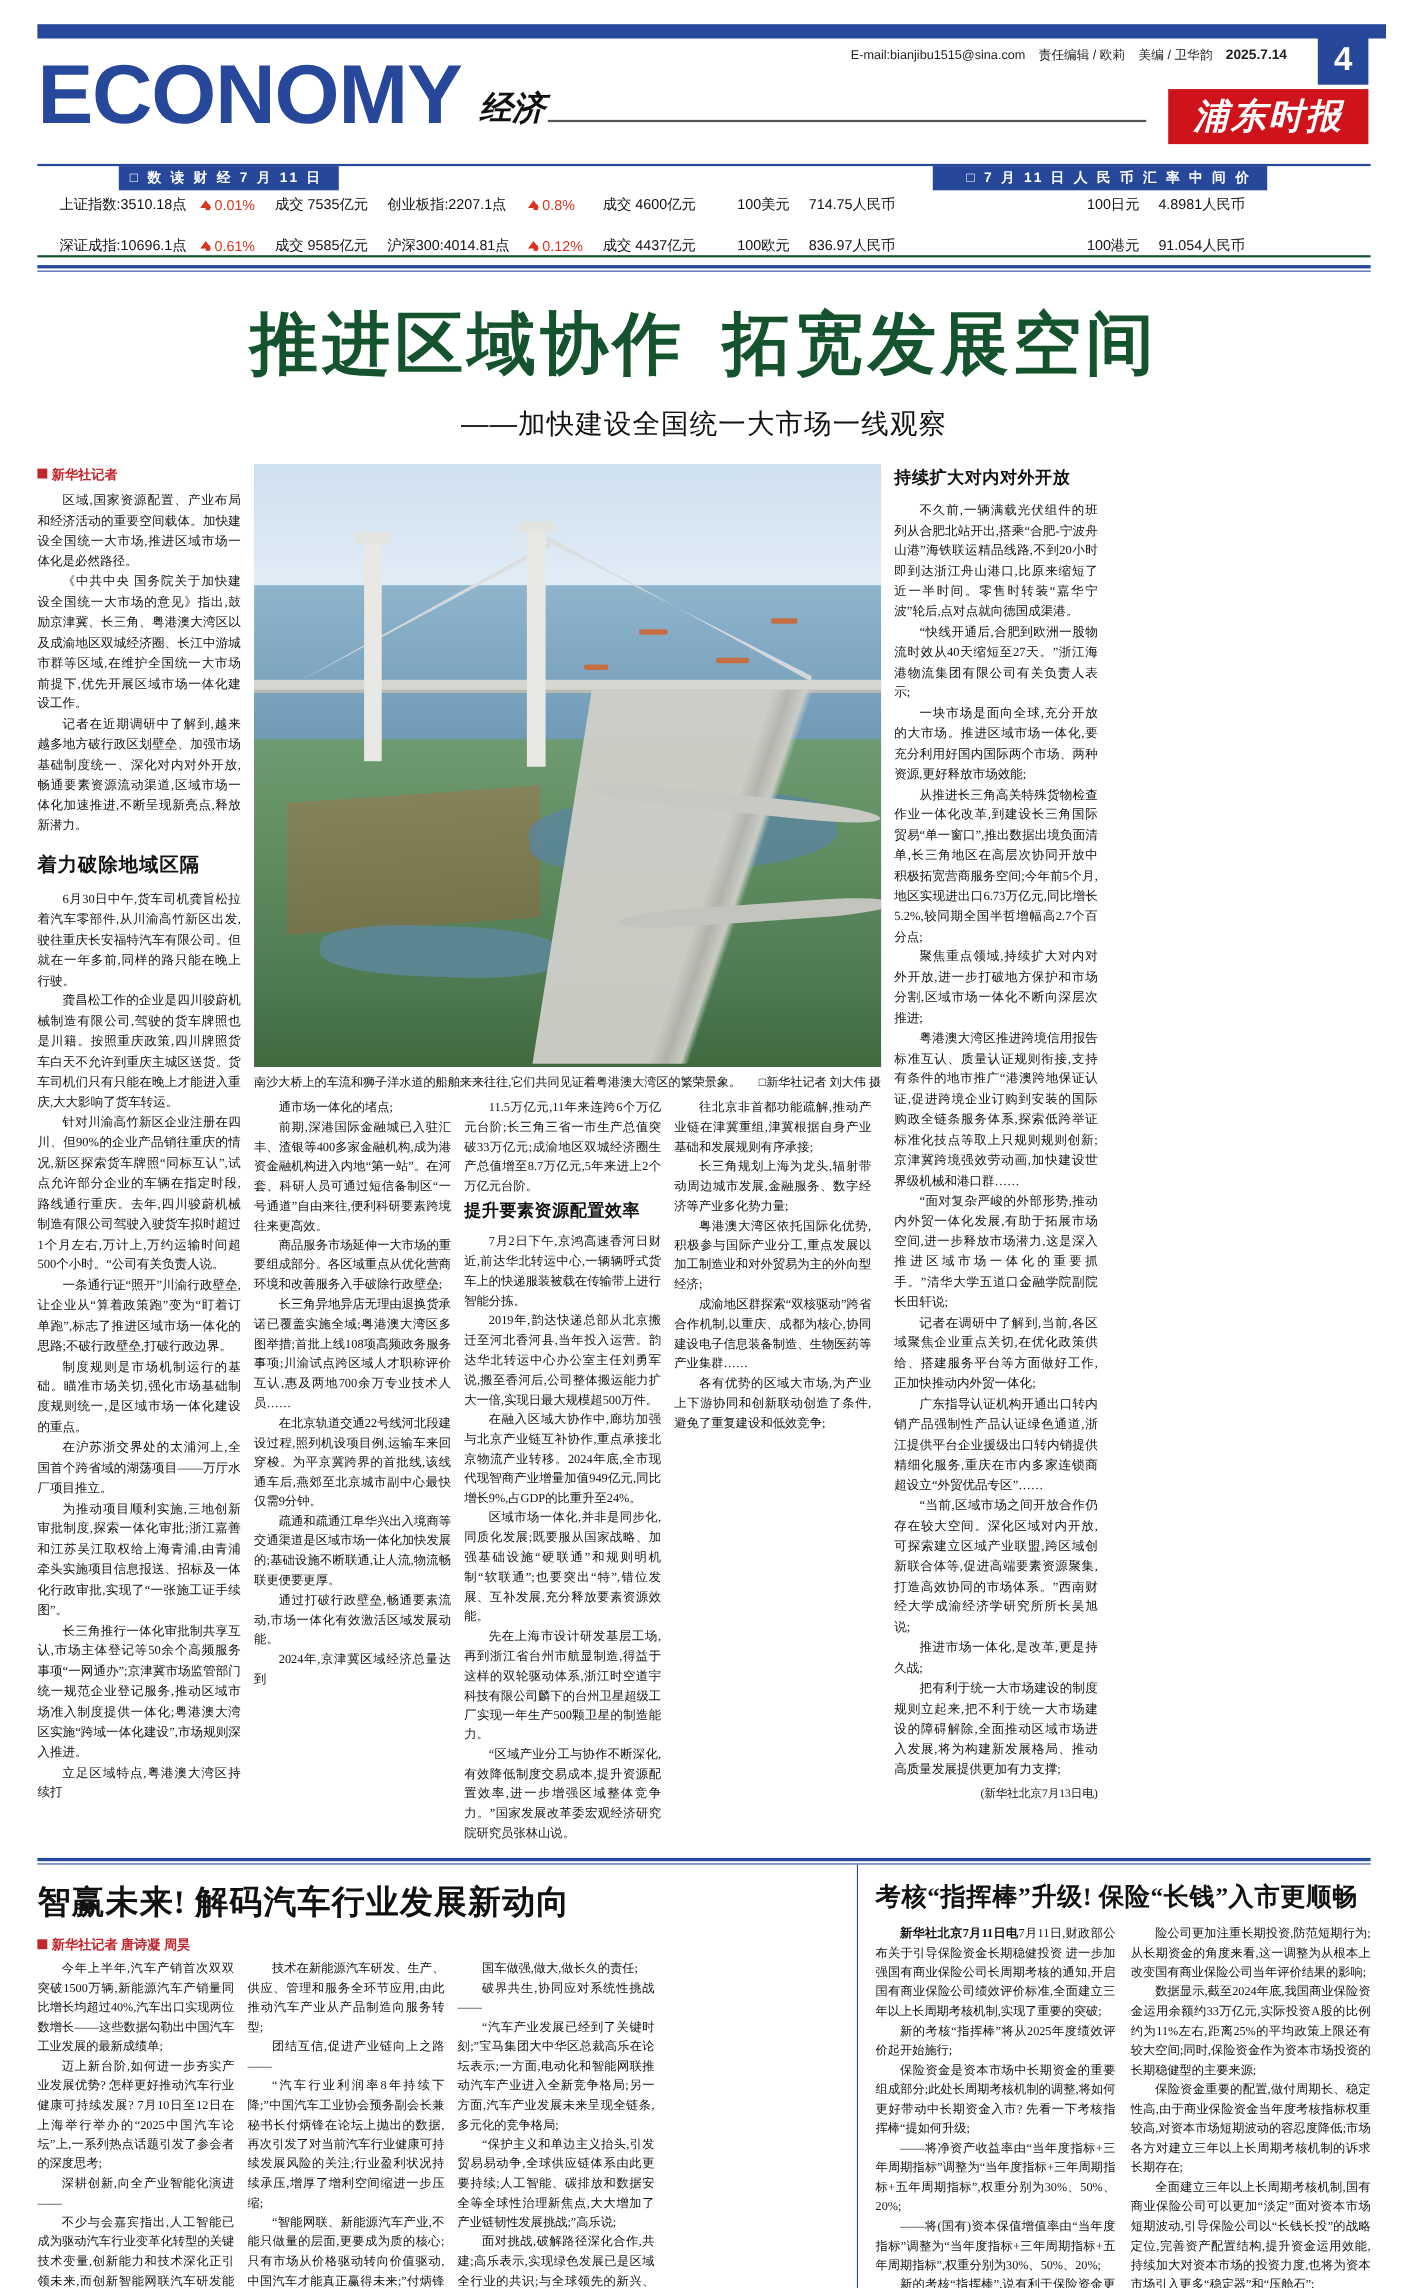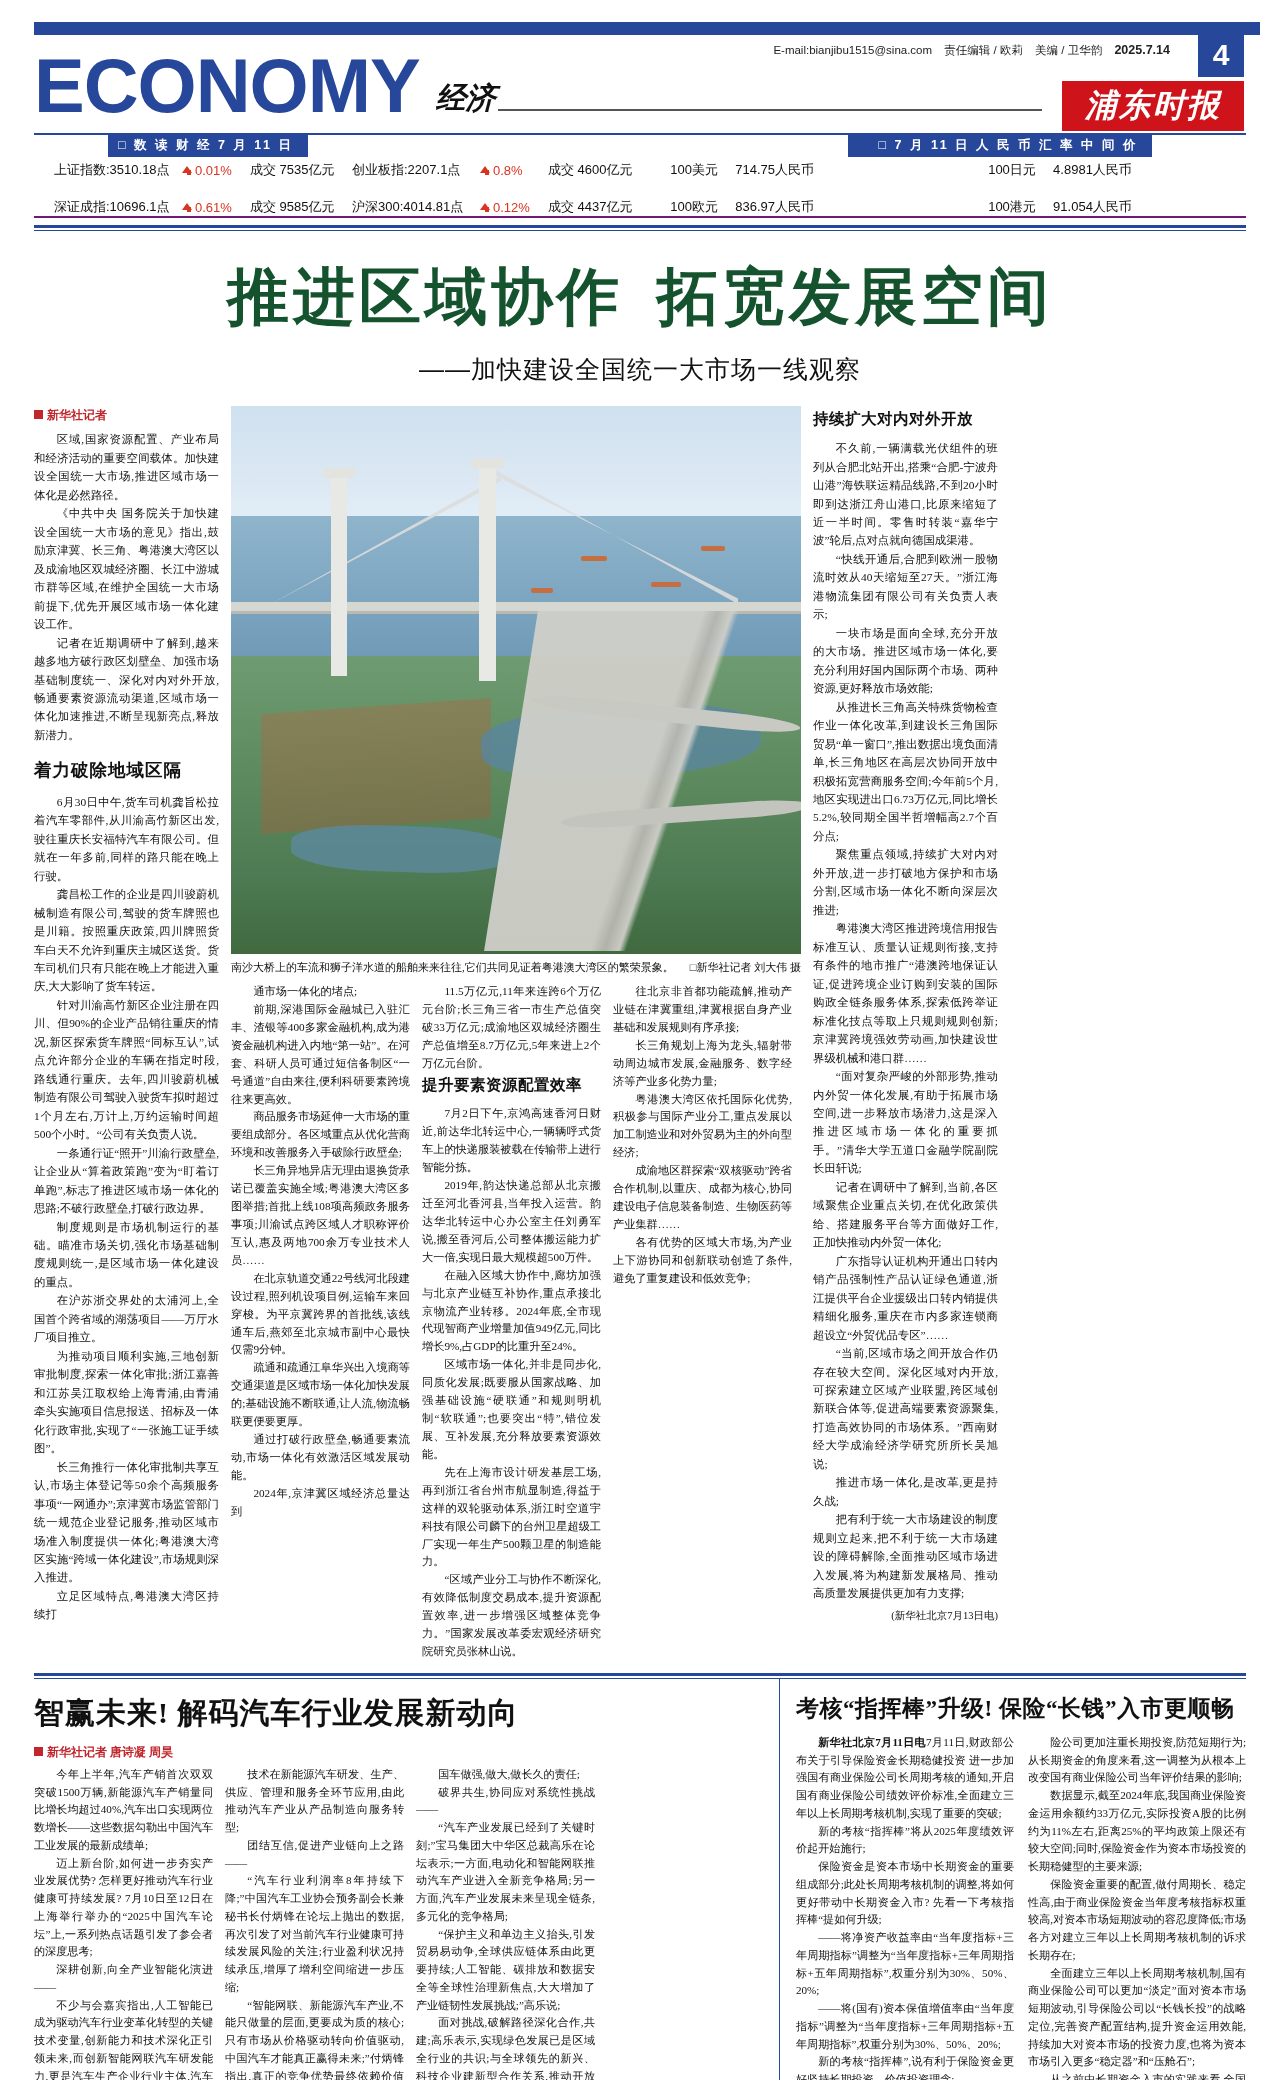--- a/index.html
+++ b/index.html
@@ -44,21 +44,21 @@
   .paper-logo {
     position:absolute; right:18px; top:46px;
     width:182px; height:50px; background:#cf131b; color:#fff;
     font-family:"Liberation Serif","DejaVu Serif",serif;
     font-weight:700; font-size:32px; letter-spacing:2px;
     display:flex; align-items:center; justify-content:center;
     font-style:italic;
   }
 
   
-  .market { margin:10px 16px 0 16px; border-top:2px solid #27479a; border-bottom:2px solid #701a75; padding:0; position:relative; }
+  .market { margin:26px 16px 0 16px; border-top:2px solid #27479a; border-bottom:2px solid #14532d; padding:0; position:relative; }
   .mk-tag {
     display:inline-block; background:#27479a; color:#fff;
     font-family:"Liberation Sans","DejaVu Sans",sans-serif;
     font-size:12.5px; font-weight:700; letter-spacing:2.5px;
     padding:2px 14px 3px 10px;
   }
   .mk-tagrow { display:flex; }
   .mk-tag-left { margin-left:74px; }
   .mk-tag-right { margin-left:540px;padding-left:31px; }
   .mk-cols { display:flex; font-family:"Liberation Sans","DejaVu Sans",sans-serif; font-size:13px; margin-top:4px; }

